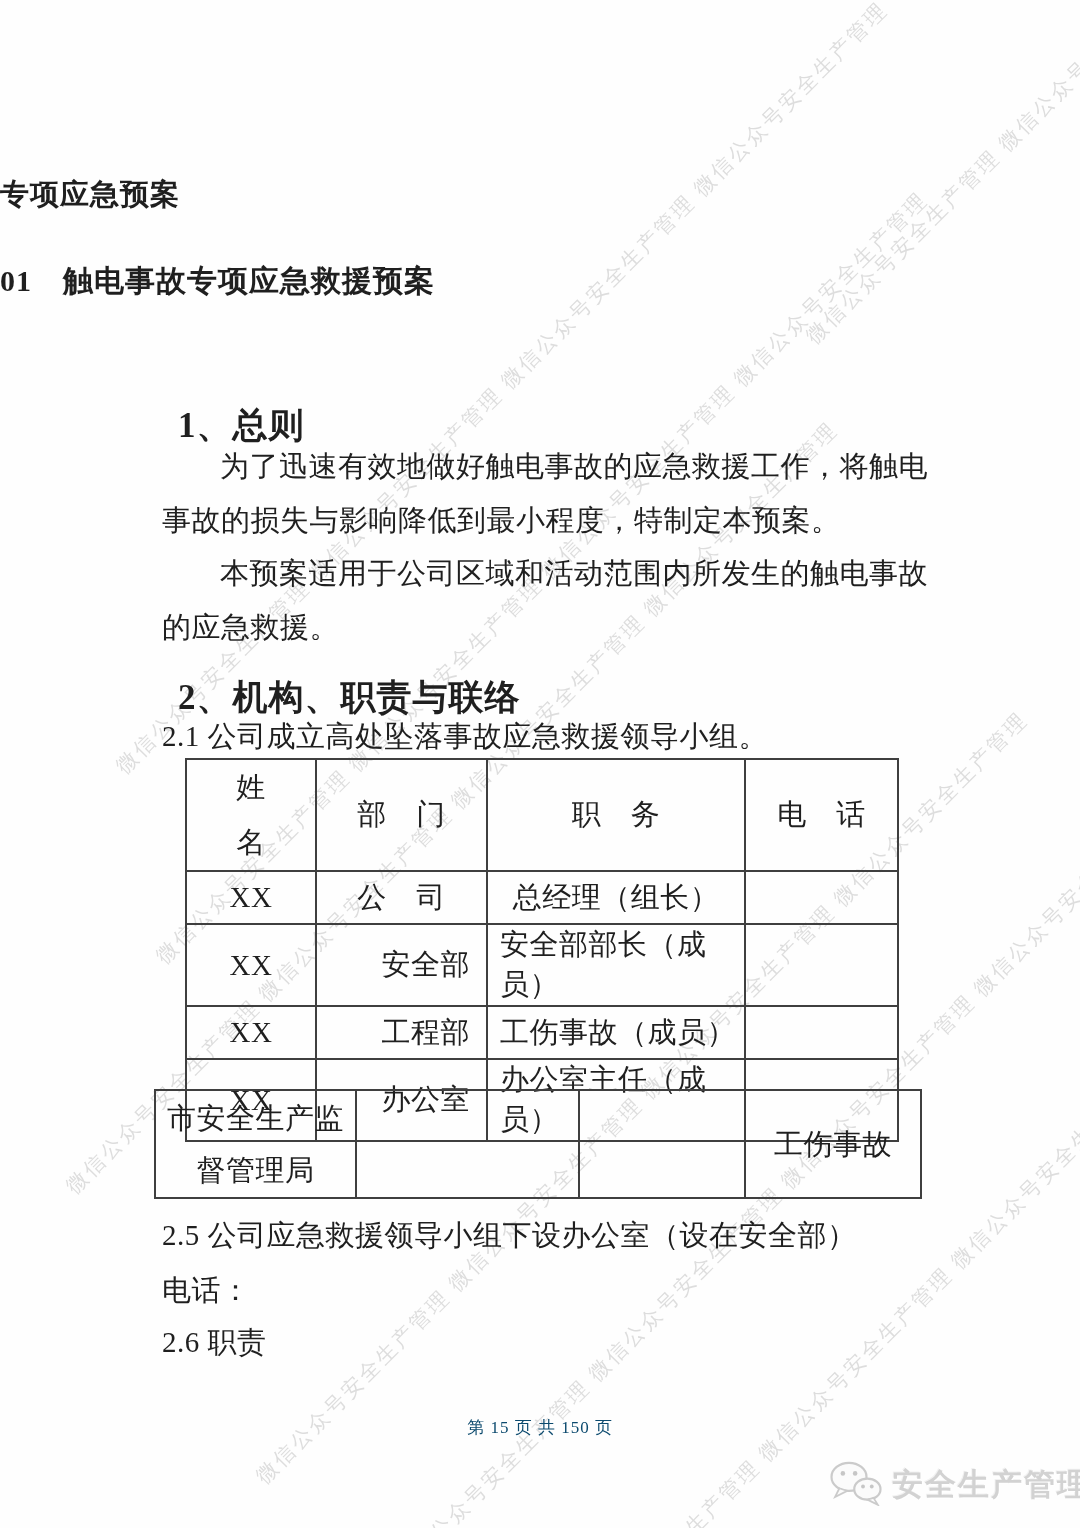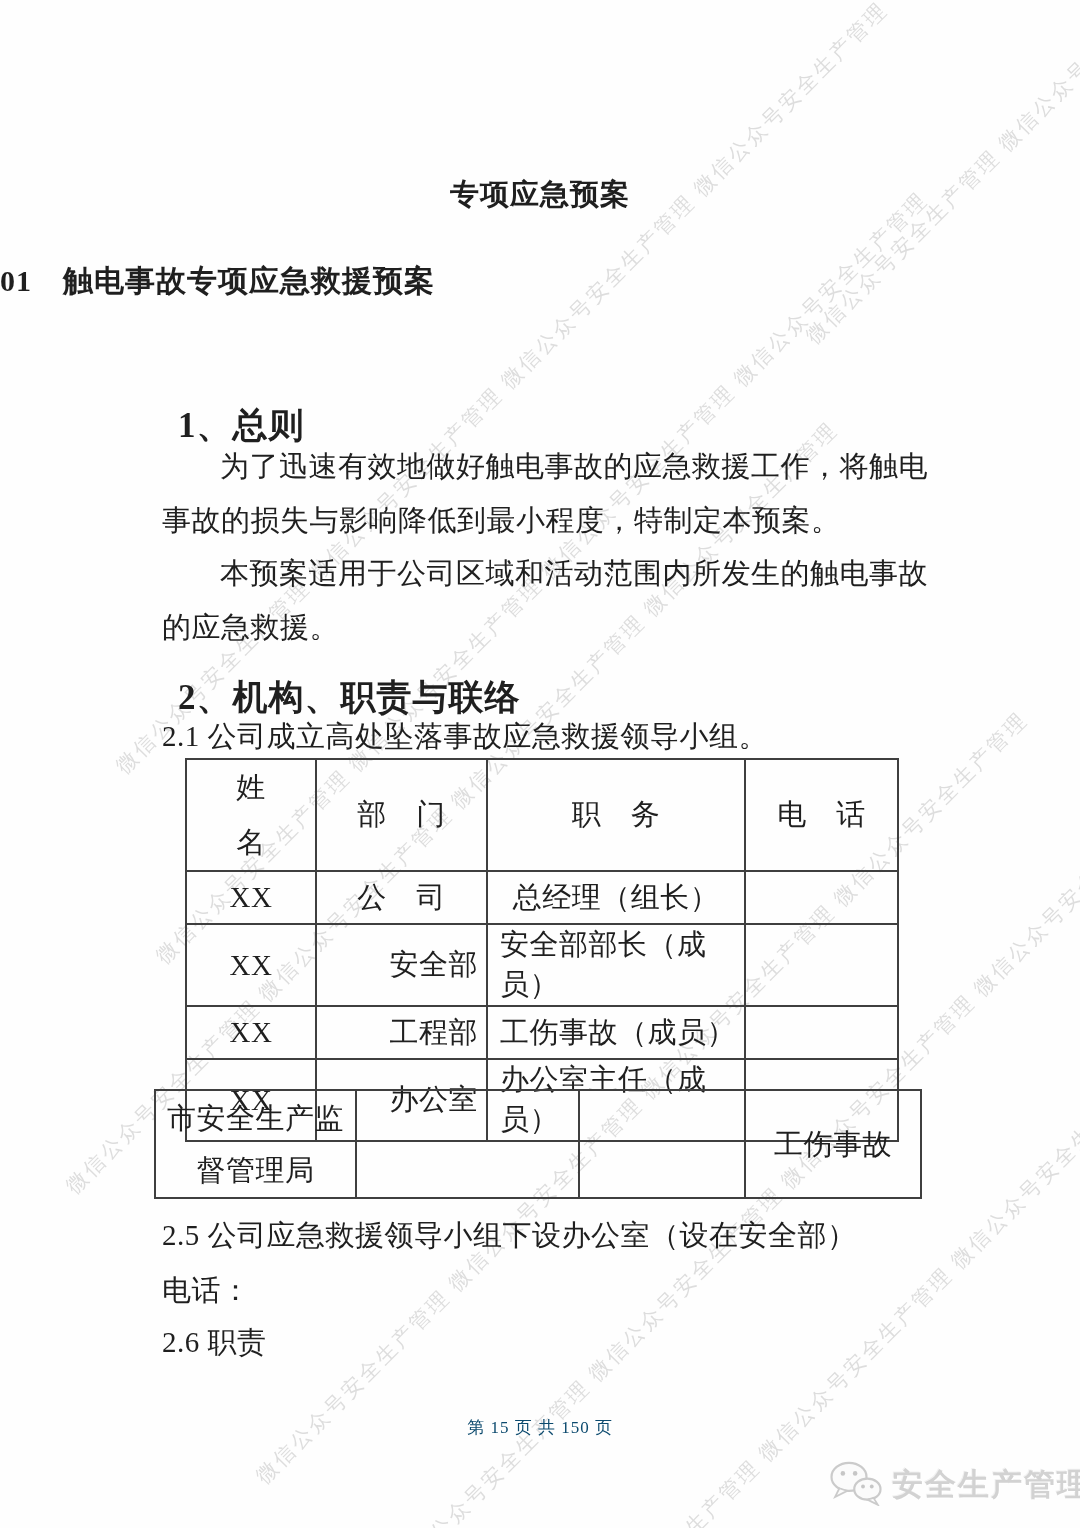--- a/index.html
+++ b/index.html
@@ -27,21 +27,21 @@
   .wm2{left:800px;top:330px;}
   .wm3{left:60px;top:1180px;}
   .wm4{left:250px;top:1470px;}
   .wm5{left:390px;top:1560px;}
   .wm6{left:150px;top:950px;}
   .wm7{left:560px;top:1640px;}
 
   
   .doc-title{
     position:absolute;left:0;right:0;top:176px;
-    text-align:center;font-size:29px;font-weight:bold;
+    font-size:29px;font-weight:bold;
     letter-spacing:1px;line-height:36px;margin:0;
   }
   .doc-subtitle{
     position:absolute;left:0;right:0;top:262px;
     text-align:left;font-size:30px;font-weight:bold;
     letter-spacing:1px;line-height:38px;margin:0;white-space:pre;
   }
   .sec-head{
     position:absolute;left:162px;margin:16px;
     font-size:35px;font-weight:bold;letter-spacing:1px;
@@ -73,21 +73,21 @@
     border:2px solid #3f3f3f;
     font-size:29px;letter-spacing:0.5px;
     font-weight:normal;
     text-align:center;vertical-align:middle;
     padding:0;overflow:hidden;
   }
   .t1 th{height:106px;}
   .t1 td{height:51px;}
   .t2 td{height:106px;line-height:52px;}
   .t1 .name-head span{display:inline-block;width:1.2em;line-height:1.9em;}
-  .t1 td.r{text-align:right;padding-right:8px;}
+  .t1 td.r{text-align:right;padding-right:16px;}
   .t1 td.l{text-align:left;padding-left:12px;}
   .t2 td.org{padding:0 8px;}
 
   
   .page-num{
     position:absolute;left:0;right:0;top:1416px;
     text-align:center;font-size:17px;letter-spacing:1px;
     color:#0c4a6e;margin:0;
   }
   .brand{

